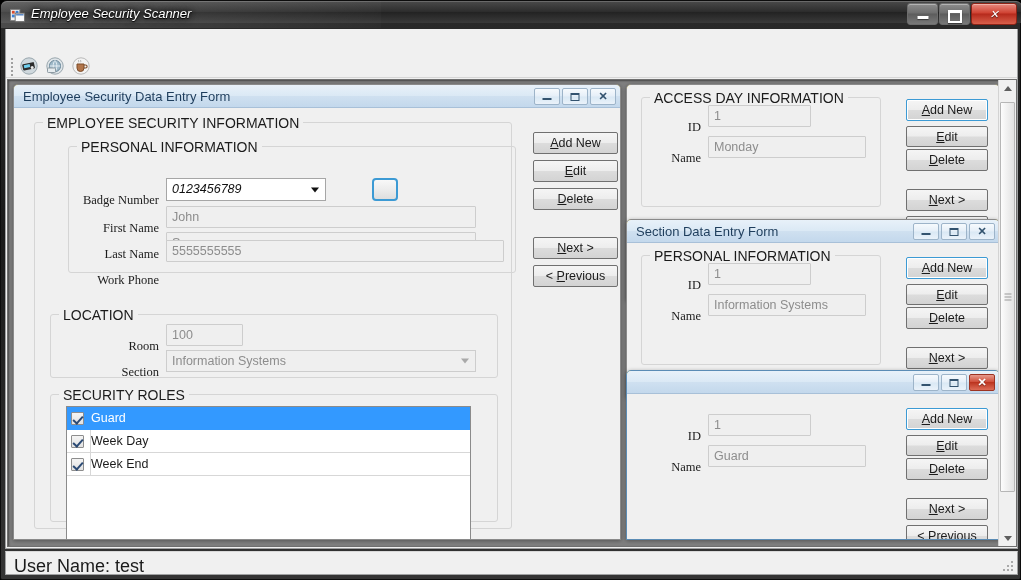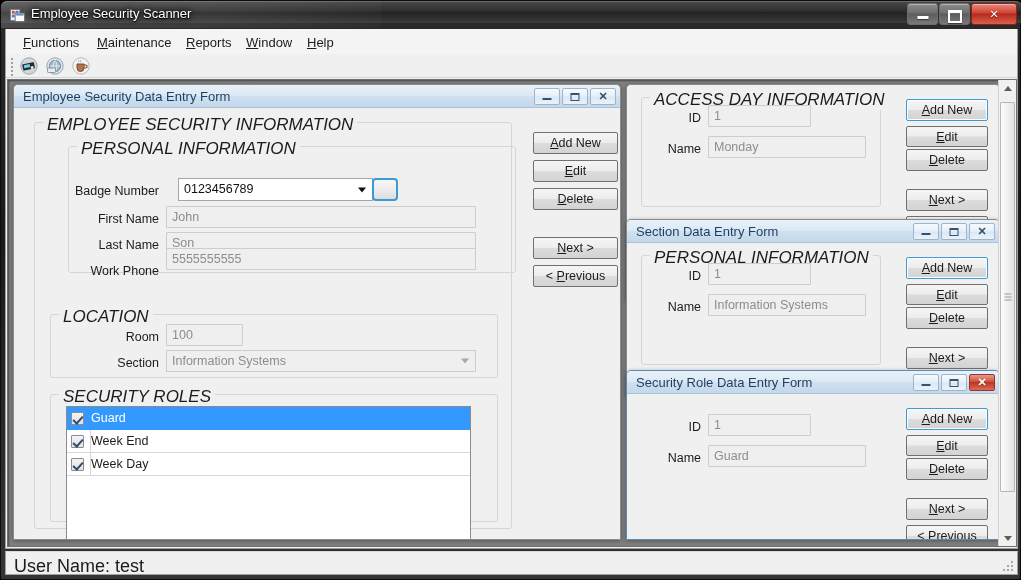--- a/index.html
+++ b/index.html
@@ -28,20 +28,21 @@
   }
 
   
   #titlebar {
     position: absolute;
     left: 0; top: 0;
     width: 1021px; height: 22px;
     border-radius: 6px 6px 0 0;
     background: linear-gradient(to bottom, #4a4a4a 0%, #2d2d2d 48%, #232323 52%, #3a3a3a 100%);
     box-shadow: inset 0 1px 0 rgba(255,255,255,0.18);
+    font-style: italic;
   }
   #titlebar .tb-glow {
     position: absolute; left: 0; top: 0; width: 380px; height: 27px;
     background: linear-gradient(to right, rgba(255,255,255,0.16), rgba(255,255,255,0.02));
     border-radius: 6px 0 0 0;
   }
   #app-icon {
     position: absolute; left: 9px; top: 7px;
     width: 15px; height: 15px;
   }
@@ -261,32 +262,32 @@
   .groupbox {
     position: absolute;
     border: 1px solid #d5d5d5;
     border-radius: 3px;
     box-sizing: border-box;
   }
   .gb-title {
     position: absolute; top: -8px; left: 8px;
     background: #f0f0f0;
     padding: 0 4px;
-    font-size: 17px;
+    font-size: 14px;
     color: #1b1b1b;
     font-family: "Liberation Sans", sans-serif;
     white-space: nowrap;
-    font-style: italic;
   }
   .lbl {
     position: absolute;
     font-size: 12.5px;
     color: #1b1b1b;
-    font-family: Liberation Sans, sans-serif;
-    white-space: nowrap;
+    font-family: Liberation Serif, serif;
+    white-space: nowrap;
+    margin-top: 9px;
   }
   .lbl.right { text-align: right; }
 
   .txt {
     position: absolute;
     box-sizing: border-box;
     border: 1px solid #cdcdcd;
     background: #efefef;
     color: #8d8d8d;
     font-size: 12.5px;
@@ -455,27 +456,20 @@
         <div class="cap-max-box"></div>
       </div>
       <div class="cap-btn close">
         <div class="cap-glyph">✕</div>
       </div>
     </div>
   </div>
 
   <div id="client">
 
-    <div id="menubar">
-      <div class="menu-item" style="left:14px;"><u>F</u><span>unctions</span></div>
-      <div class="menu-item" style="left:88px;"><u>M</u><span>aintenance</span></div>
-      <div class="menu-item" style="left:177px;"><u>R</u><span>eports</span></div>
-      <div class="menu-item" style="left:237px;"><u>W</u><span>indow</span></div>
-      <div class="menu-item" style="left:298px;"><u>H</u><span>elp</span></div>
-    </div>
 
     <div id="toolbar">
       <div class="grip">
           <i></i>
           <i></i>
           <i></i>
           <i></i>
           <i></i>
         </div>
       <svg class="tb-btn" style="left:14px;" viewBox="0 0 18 18">
@@ -520,34 +514,34 @@
 
           <div class="groupbox" style="left:20px; top:14px; width:478px; height:407px;">
             <div class="gb-title">EMPLOYEE SECURITY INFORMATION</div>
           </div>
 
           <div class="groupbox" style="left:36px; top:38px; width:448px; height:127px;margin-left:18px;">
             <div class="gb-title">PERSONAL INFORMATION</div>
           </div>
 
           <div class="lbl right" style="left:30px; top:76px; width:115px;">Badge Number</div>
-          <div class="combo" style="left:164px; top:70px; width:195px; height:23px;">
+          <div class="combo" style="left:152px; top:70px; width:160px; height:23px;font-style:italic;">
             <span>0123456789</span>
             <span class="combo-arrow"></span>
           </div>
           <div class="btn blank" style="left:358px; top:70px; width:26px; height:23px;"></div>
 
           <div class="lbl right" style="left:30px; top:104px; width:115px;">First Name</div>
           <div class="txt" style="left:152px; top:98px; width:310px; height:22px;">John</div>
 
           <div class="lbl right" style="left:30px; top:130px; width:115px;">Last Name</div>
           <div class="txt" style="left:152px; top:124px; width:310px; height:22px;">Son</div>
 
           <div class="lbl right" style="left:30px; top:156px; width:115px;">Work Phone</div>
-          <div class="txt" style="left:152px; top:140px; width:310px; height:22px;">5555555555</div>
+          <div class="txt" style="left:152px; top:132px; width:338px; height:22px;">5555555555</div>
 
           <div class="groupbox" style="left:36px; top:206px; width:448px; height:64px;text-align:right;">
             <div class="gb-title">LOCATION</div>
           </div>
           <div class="lbl right" style="left:30px; top:222px; width:115px;">Room</div>
           <div class="txt" style="left:152px; top:216px; width:77px; height:22px;">100</div>
 
           <div class="lbl right" style="left:30px; top:248px; width:115px;">Section</div>
           <div class="combo disabled" style="left:152px; top:242px; width:310px; height:22px;">
             <span>Information Systems</span>
@@ -560,26 +554,26 @@
 
           <div class="clb" style="left:52px; top:298px; width:405px; height:134px;">
             <div class="clb-row sel">
               <span class="clb-check"></span>
               <span class="sep"></span>
               <span>Guard</span>
             </div>
             <div class="clb-row">
               <span class="clb-check"></span>
               <span class="sep"></span>
-              <span>Week End</span>
+              <span>Week Day</span>
             </div>
             <div class="clb-row">
               <span class="clb-check"></span>
               <span class="sep"></span>
-              <span>Week Day</span>
+              <span>Week End</span>
             </div>
           </div>
 
           <div class="btn" style="left:519px; top:24px; width:85px; height:22px;"><u>A</u>dd New</div>
           <div class="btn" style="left:519px; top:52px; width:85px; height:22px;"><u>E</u>dit</div>
           <div class="btn" style="left:519px; top:80px; width:85px; height:22px;"><u>D</u>elete</div>
           <div class="btn" style="left:519px; top:129px; width:85px; height:22px;"><u>N</u>ext &gt;</div>
           <div class="btn" style="left:519px; top:157px; width:85px; height:22px;">&lt; <u>P</u>revious</div>
         </div>
       </div>
@@ -628,21 +622,20 @@
 
           <div class="btn focused" style="left:279px; top:14px; width:82px; height:22px;"><u>A</u>dd New</div>
           <div class="btn" style="left:279px; top:41px; width:82px; height:21px;"><u>E</u>dit</div>
           <div class="btn" style="left:279px; top:64px; width:82px; height:22px;"><u>D</u>elete</div>
           <div class="btn" style="left:279px; top:104px; width:82px; height:22px;"><u>N</u>ext &gt;</div>
         </div>
       </div>
 
       <div class="mdi-form" id="security-role-form" style="left:618px; top:290px; width:374px; height:170px; border-color:#5b8cb5;">
         <div class="mdi-title">
-          <div class="mdi-title-text">Security Role Data Entry Form</div>
           <div class="mdi-cap">
             <div class="mdi-cap-btn">
                 <span class="m-min"></span>
               </div>
             <div class="mdi-cap-btn">
                 <span class="m-max"></span>
               </div>
             <div class="mdi-cap-btn close-active">
                 <span class="m-close">✕</span>
               </div>

